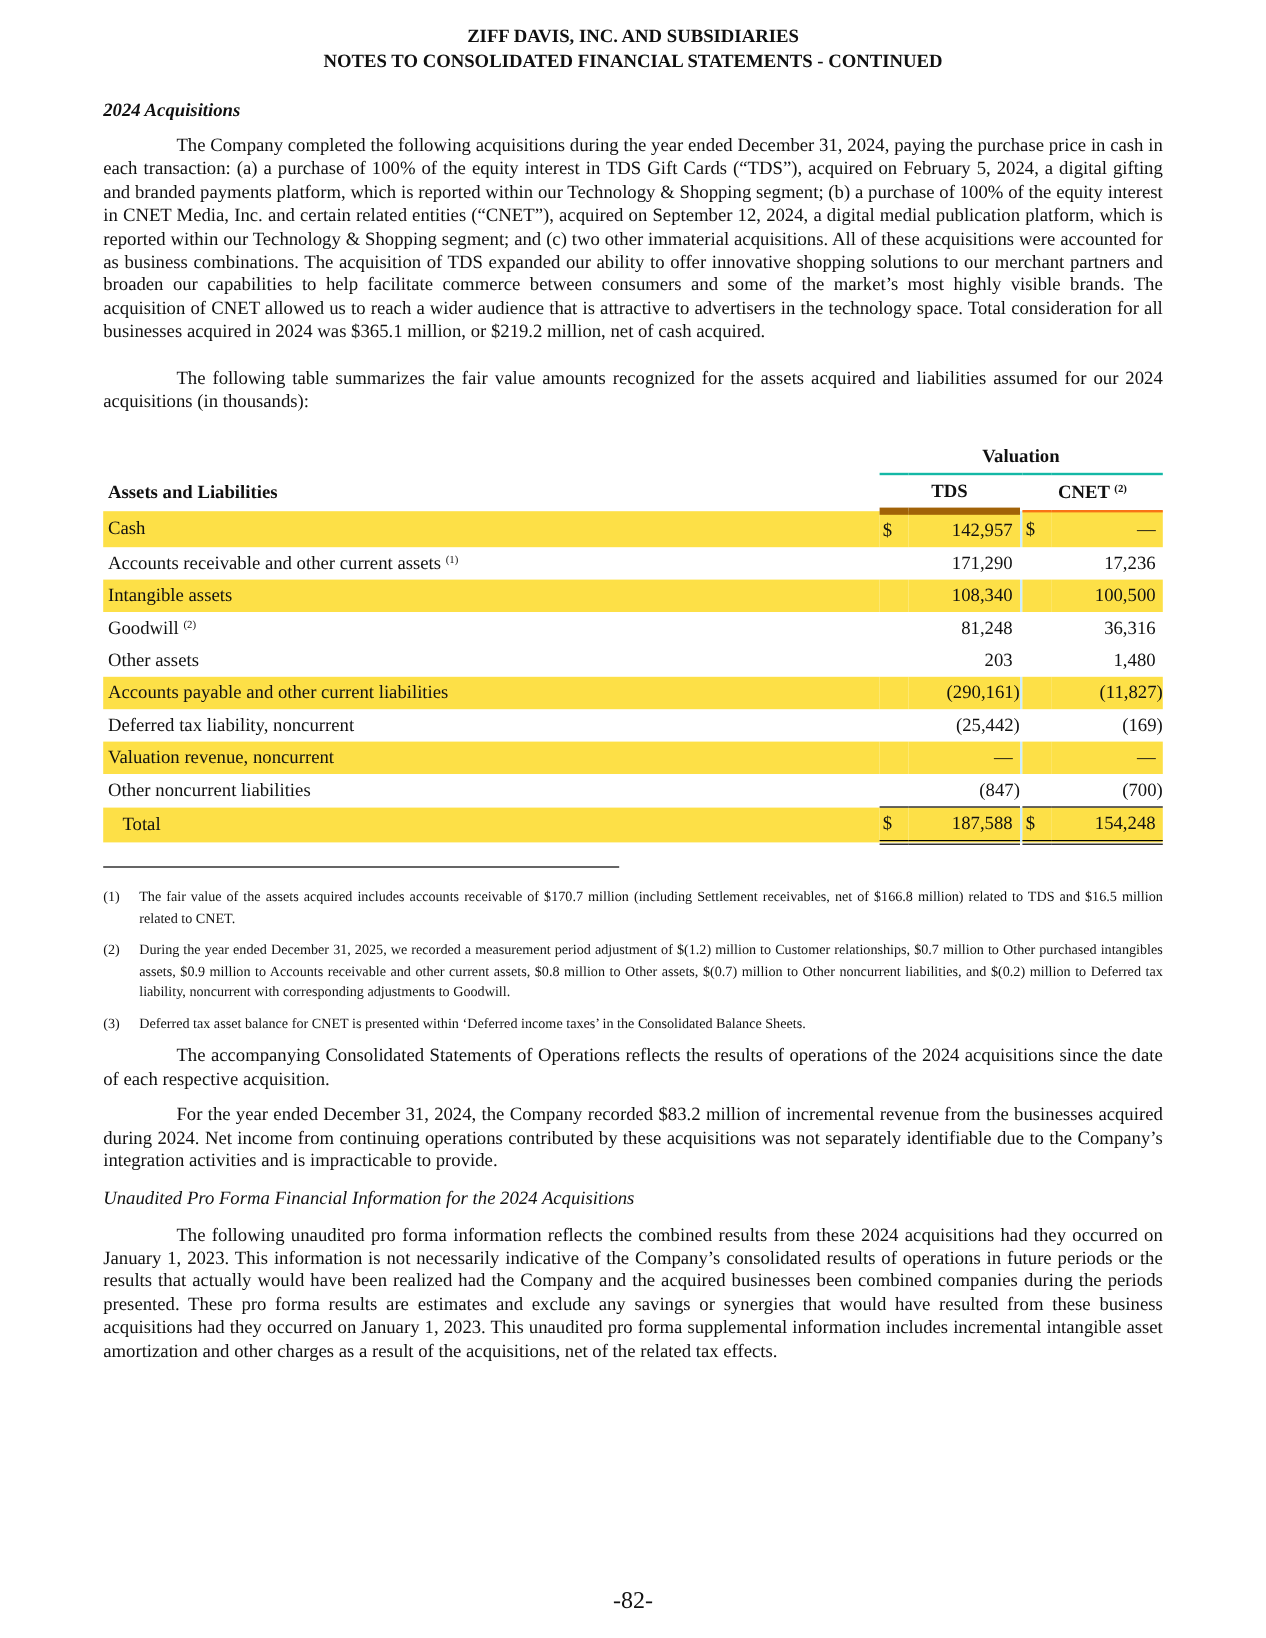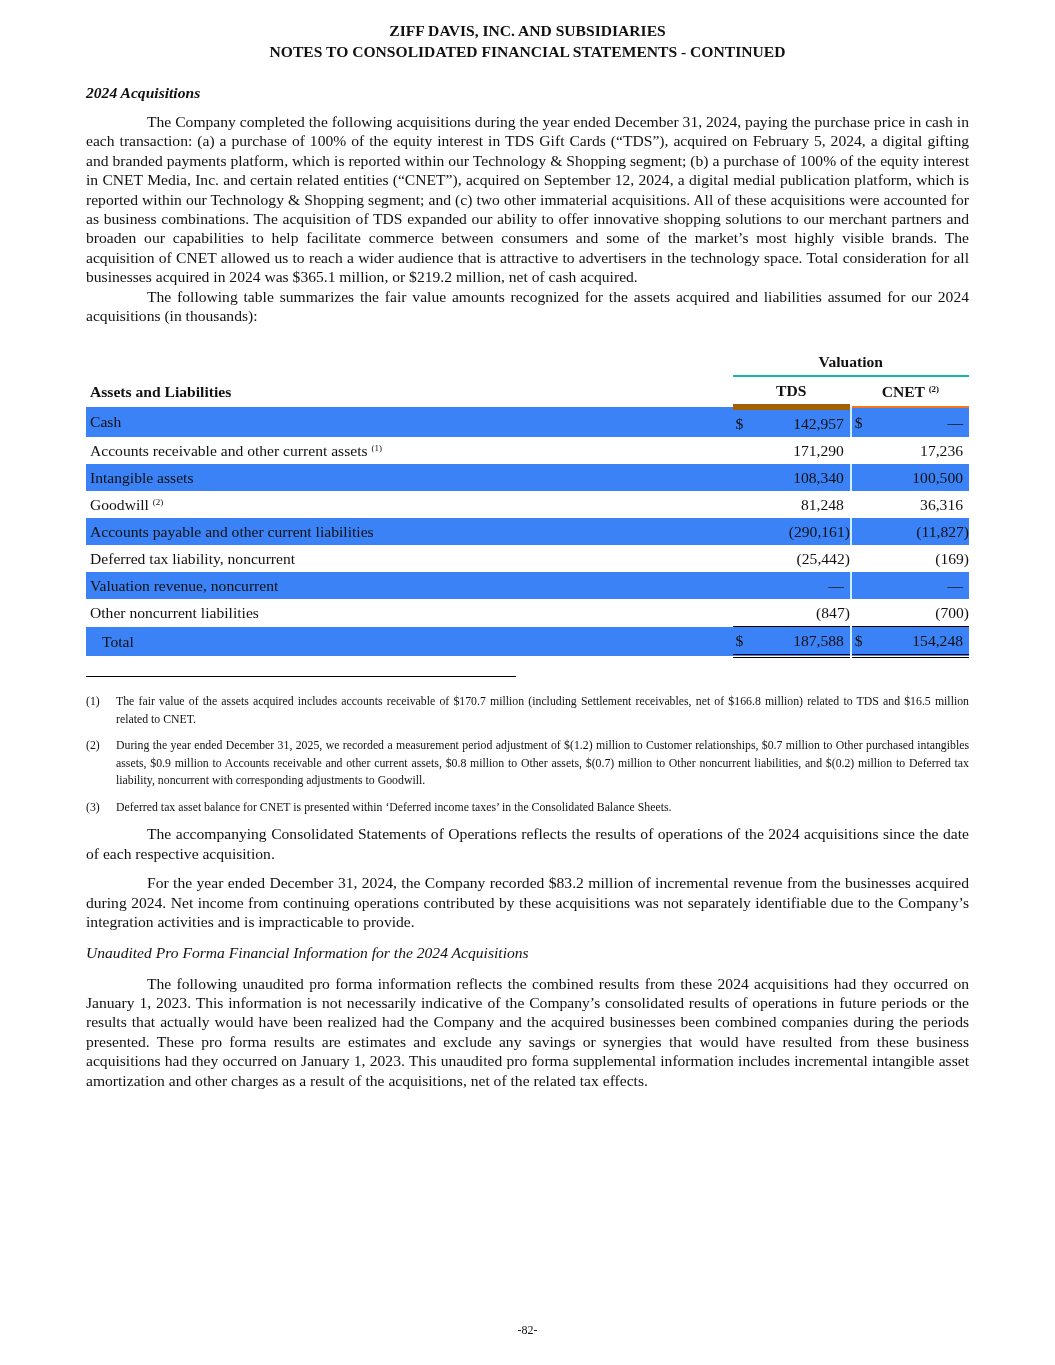--- a/index.html
+++ b/index.html
@@ -6,32 +6,32 @@
   body {
     width: 1055px; height: 1365px; position: relative; overflow: hidden;
     font-family: "Liberation Serif", "DejaVu Serif", serif;
     color: #111; font-size: 15.6px;
   }
   .page { position: absolute; left: 86px; width: 883px; top: 0; }
   .header { text-align: center; font-weight: bold; font-size: 15.6px; line-height: 21px; margin-top: 20px; }
   .section-title { font-style: italic; font-weight: bold; margin-top: 21px; line-height: 20px; }
   .para { text-align: justify; line-height: 19.4px; margin: 0; text-indent: 61px; }
   .p1 { margin-top: 9px; }
-  .p2 { }
+  .p2 { margin-top: 19px; }
 
   table.fv { border-collapse: collapse; width: 883px; margin-top: 23px; font-size: 15.6px; }
   table.fv td { padding: 0; height: 27px; vertical-align: middle; }
   .col-label { width: 652px; padding-left: 4px !important; }
   .col-gap { width: 2px; }
   .col-num { text-align: right; }
   .tds-dollar { width: 22px; padding-left: 3px !important; }
   .tds-num { width: 88px; }
   .cnet-dollar { width: 22px; padding-left: 3px !important; }
   .cnet-num { width: 88px; }
-  tr.shade td { background: #3b82f6; }
+  tr.shade td { background: #fde047; }
   tr.shade td.col-gap { background: #cceeff; }
   .val-head { text-align: center; font-weight: bold; }
   .hdr-row td { font-weight: bold; }
   .underline-top { border-bottom: 2px solid #14b8a6; }
   .uline td.b { border-bottom: 1.5px solid #000; }
   .total-row td.b { border-top: 1.5px solid #000; border-bottom: 4px double #000; }
   .neg { padding-right: 0 !important; }
   .pos { padding-right: 6px !important; }
   sup { font-size: 9px; vertical-align: 5px; }
   .indent { padding-left: 16px !important; }
@@ -39,21 +39,21 @@
   .fn-rule { width: 430px; border-top: 1.5px solid #000; margin-top: 18px; }
   .footnote { display: flex; font-size: 11.8px; line-height: 17.5px; margin-top: 9px; text-align: justify; }
   .fn-num { width: 30px; flex: none; }
   .fn-text { flex: 1; }
   .footnote.first { margin-top: 16px; }
 
   .p3 { margin-top: 8px; }
   .p4 { margin-top: 10px; }
   .sub-title { font-style: italic; margin-top: 11px; line-height: 20px; }
   .p5 { margin-top: 11px; }
-  .page-num { position: absolute; top: 1323px; left: 0; width: 1055px; text-align: center; font-size: 12px; }
+  .page-num { position: absolute; top: 1323px; left: 0; width: 1055px; text-align: center; font-size: 20px; }
 </style>
 </head>
 <body>
 
 <div class="page">
   <div class="header">
     <div>ZIFF DAVIS, INC. AND SUBSIDIARIES</div>
     <div>NOTES TO CONSOLIDATED FINANCIAL STATEMENTS - CONTINUED</div>
   </div>
 
@@ -100,20 +100,28 @@
           <td class="cnet-dollar b"></td>
           <td class="col-num cnet-num b pos">100,500</td>
         </tr>
         <tr>
           <td class="col-label"><span>Goodwill</span> <sup>(2)</sup></td>
           <td class="tds-dollar b"></td>
           <td class="col-num tds-num b pos">81,248</td>
           <td class="col-gap"></td>
           <td class="cnet-dollar b"></td>
           <td class="col-num cnet-num b pos">36,316</td>
+        </tr>
+        <tr>
+          <td class="col-label"><span>Other assets</span></td>
+          <td class="tds-dollar b"></td>
+          <td class="col-num tds-num b pos">203</td>
+          <td class="col-gap"></td>
+          <td class="cnet-dollar b"></td>
+          <td class="col-num cnet-num b pos">1,480</td>
         </tr>
         <tr class="shade">
           <td class="col-label"><span>Accounts payable and other current liabilities</span></td>
           <td class="tds-dollar b"></td>
           <td class="col-num tds-num b neg">(290,161)</td>
           <td class="col-gap"></td>
           <td class="cnet-dollar b"></td>
           <td class="col-num cnet-num b neg">(11,827)</td>
         </tr>
         <tr>

